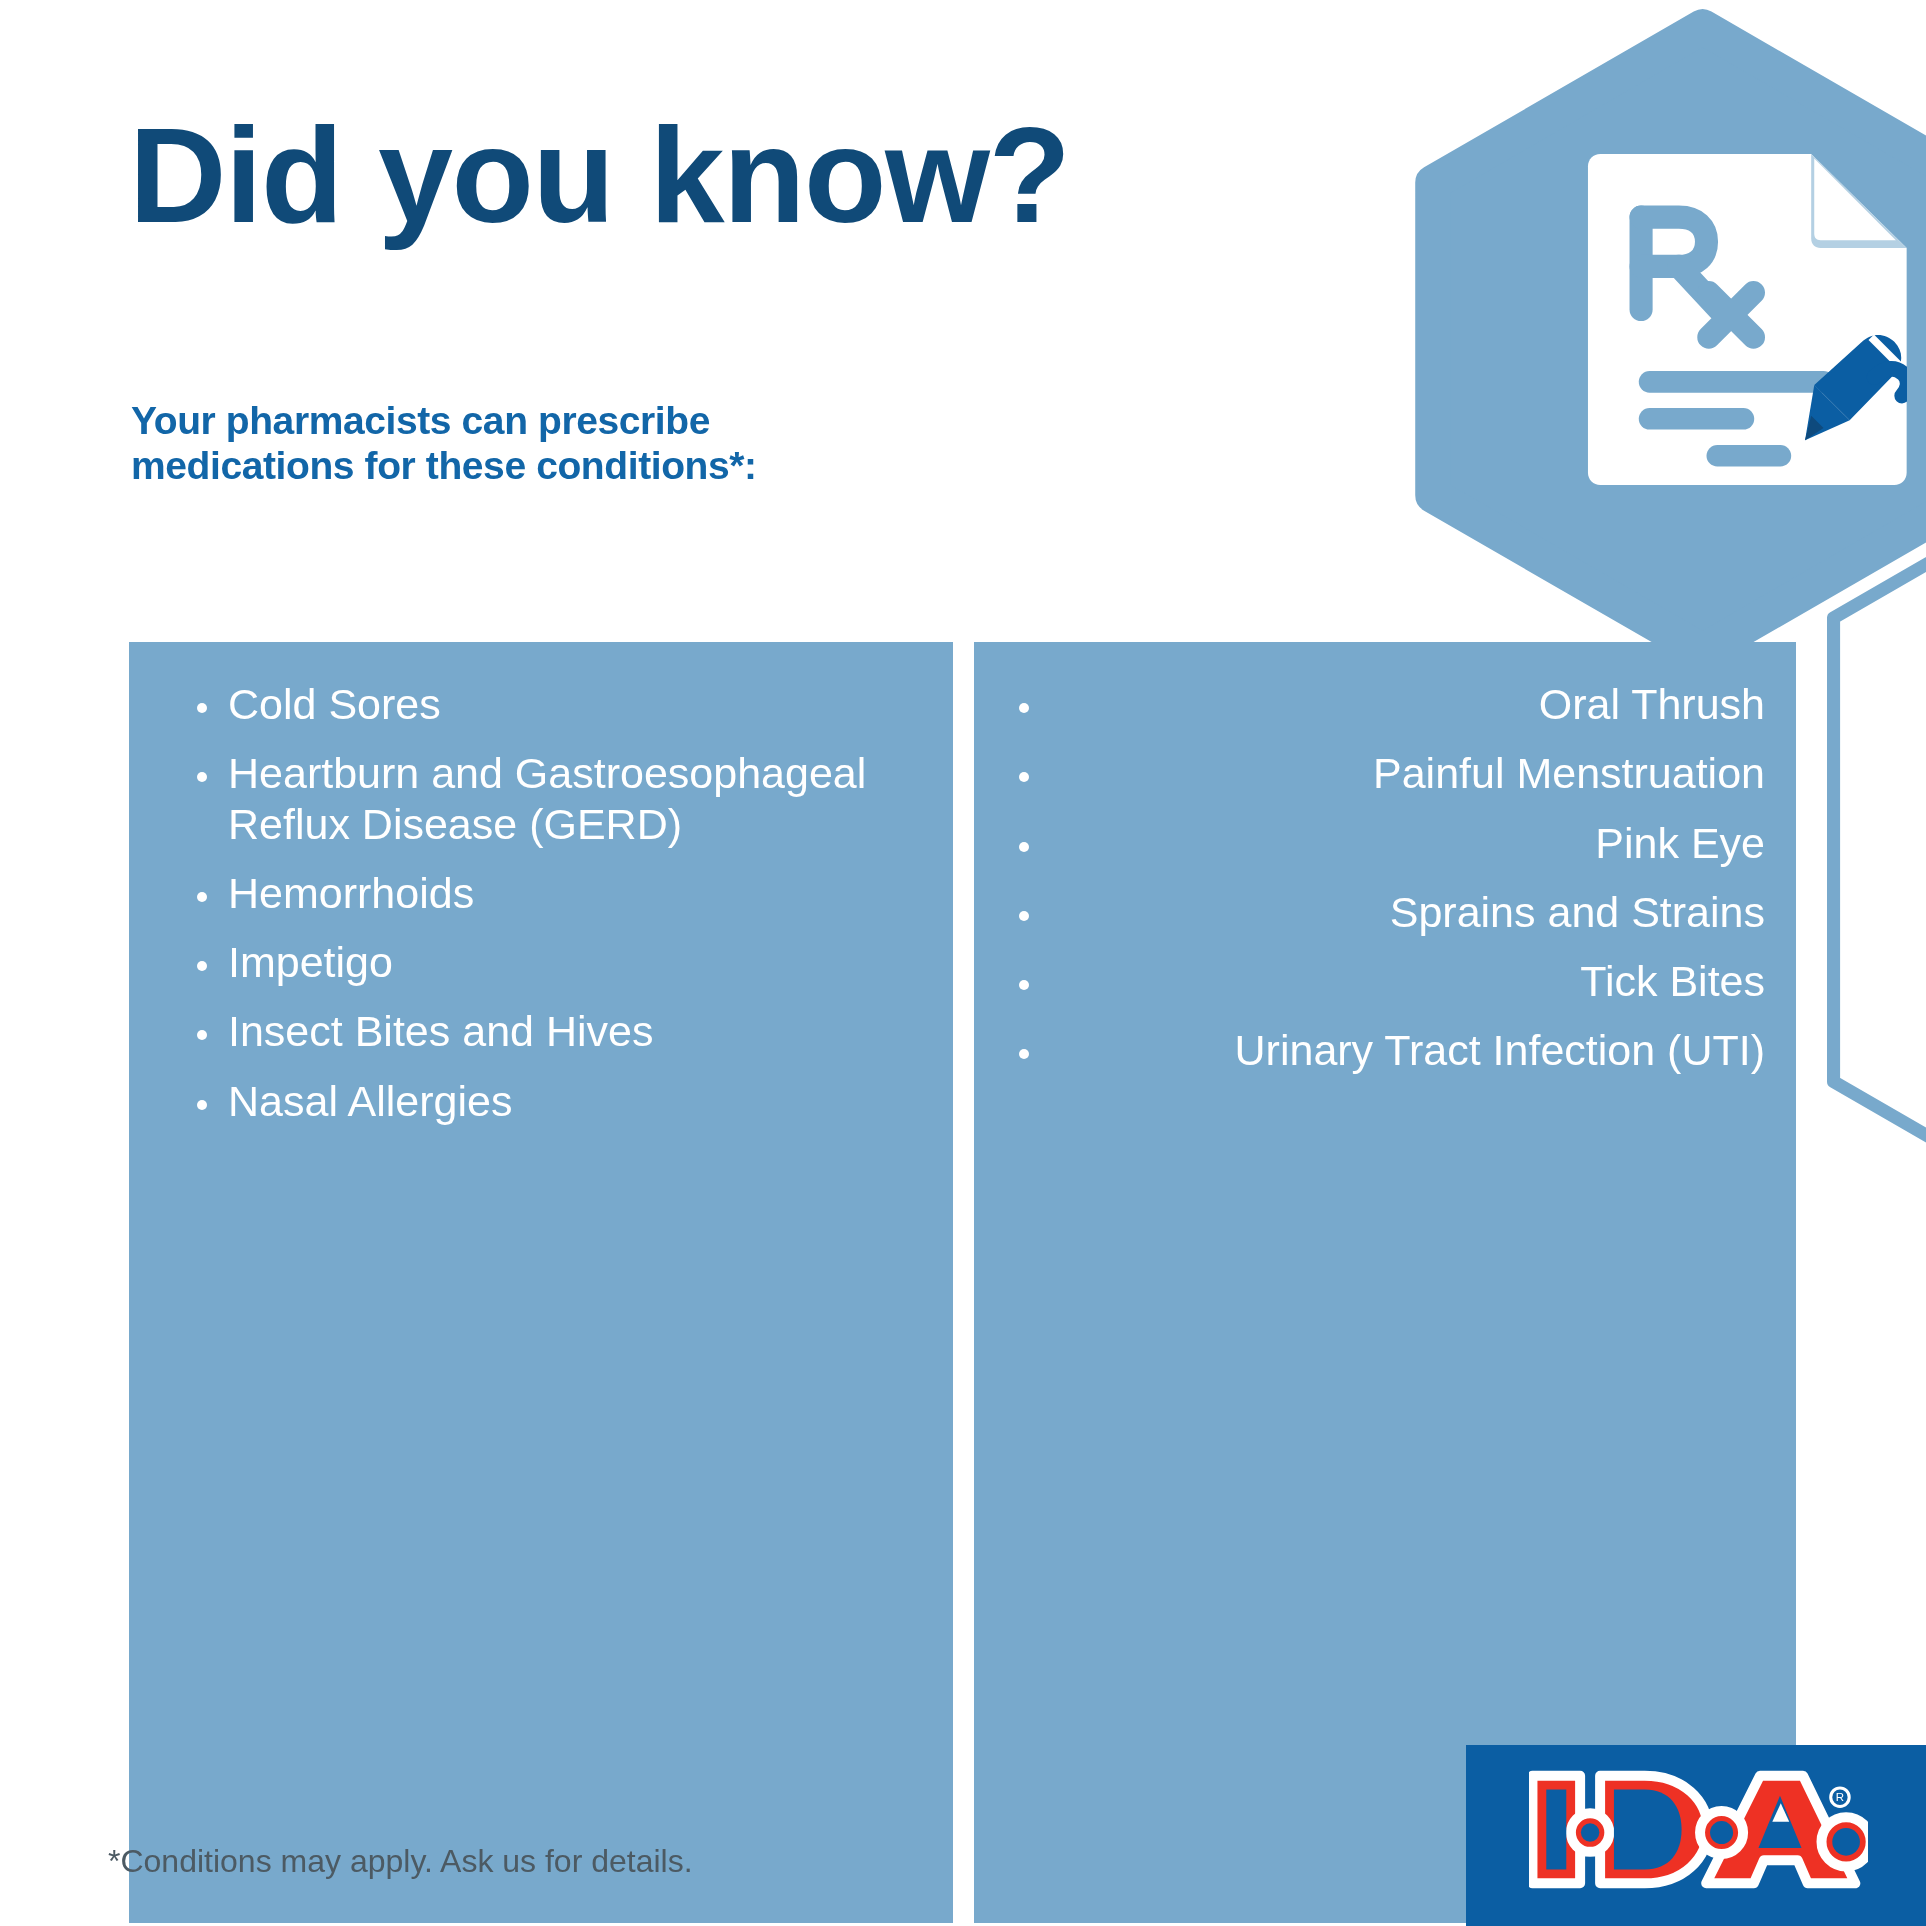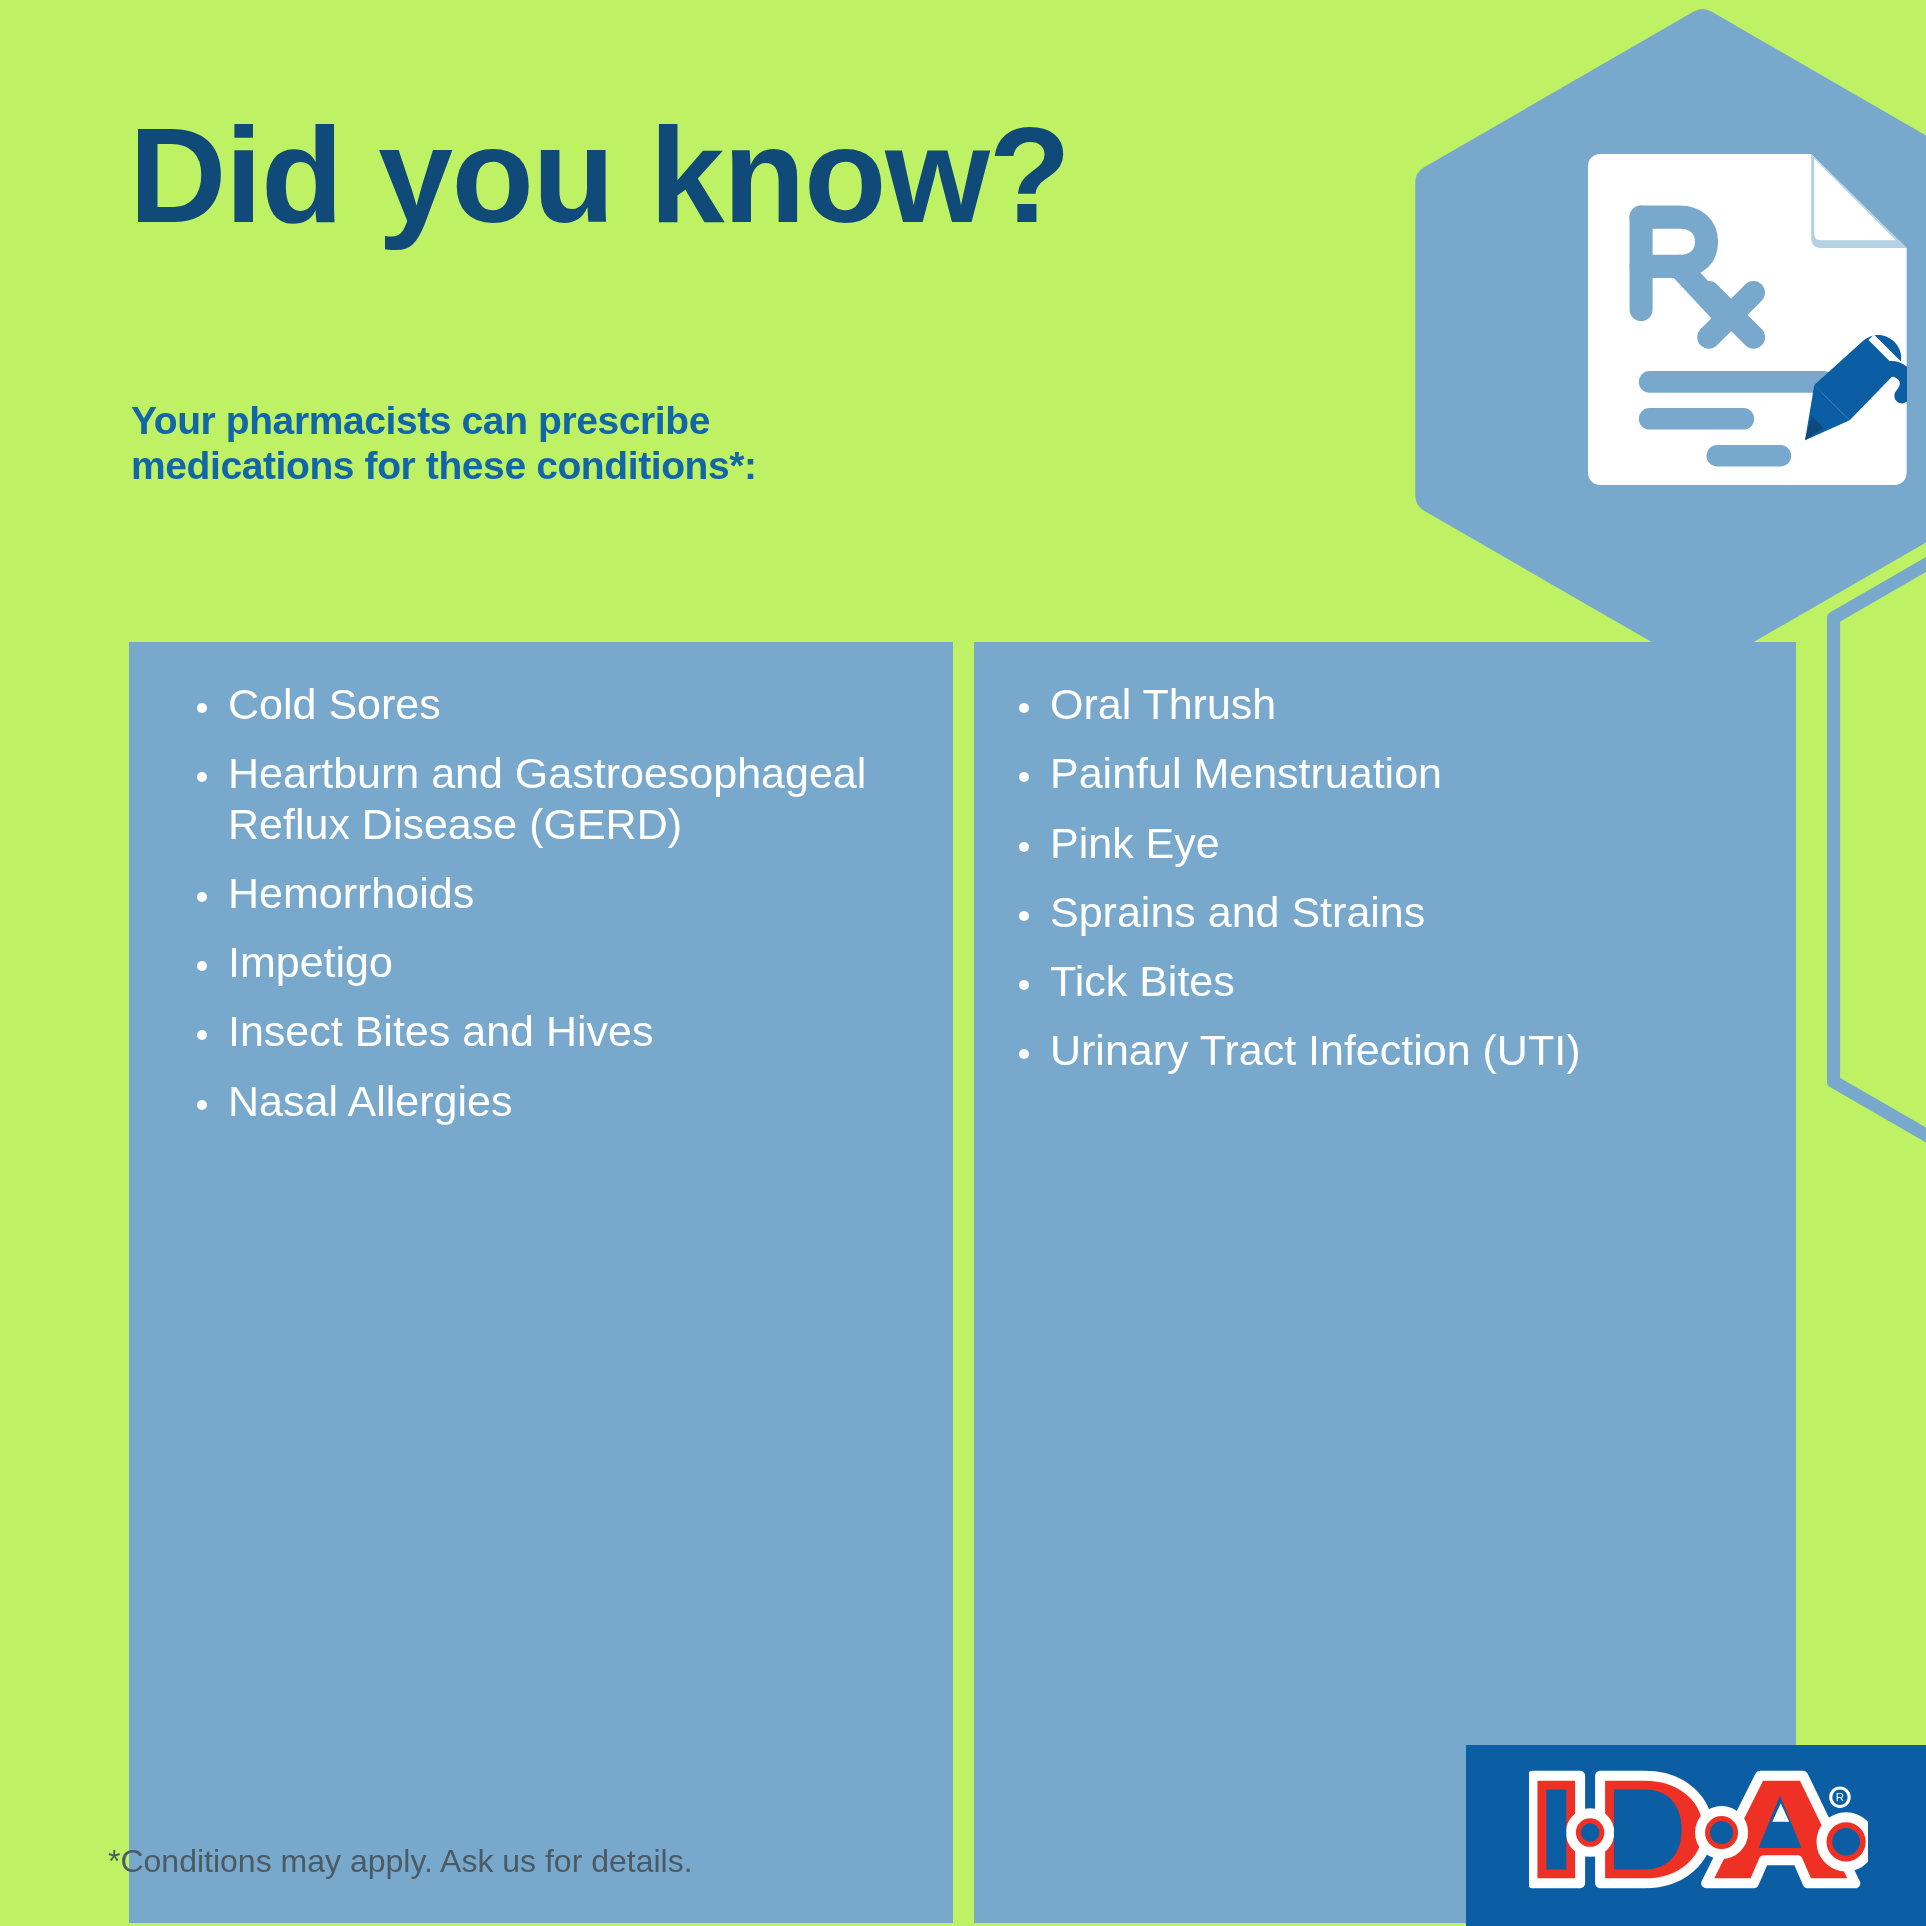--- a/index.html
+++ b/index.html
@@ -13,21 +13,21 @@
     font-family: "Liberation Sans", sans-serif;
     overflow: hidden;
     position: relative;
   }
 
   #poster {
     position: absolute;
     left: 0; top: 0;
     width: 1926px;
     height: 1926px;
-    background: #bef264;
+    background: #ffffff;
     overflow: hidden;
   }
 
   
   .deco-layer {
     position: absolute;
     left: 0; top: 0;
     width: 1926px;
     height: 1926px;
     pointer-events: none;
@@ -86,21 +86,21 @@
   }
   .cond-list li {
     position: relative;
     color: #ffffff;
     font-size: 43px;
     line-height: 1.17;
     padding-left: 37px;
     margin-bottom: 19px;
   }
   .panel-left .cond-list  { margin-left: 62px; margin-right: 46px; }
-  .panel-right .cond-list { margin-left: 39px; margin-right: 31px; }
+  .panel-right .cond-list { margin-left: 39px; margin-right: 31px; text-align: right; }
 
   .cond-list li::before {
     content: "";
     position: absolute;
     left: 6.2px;
     top: 24px;
     width: 10px;
     height: 10px;
     border-radius: 50%;
     background: #ffffff;

